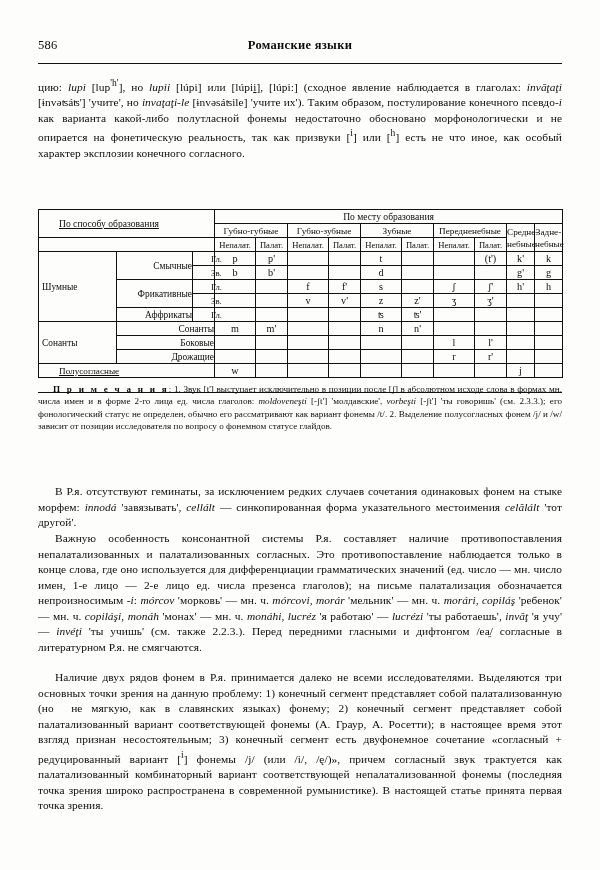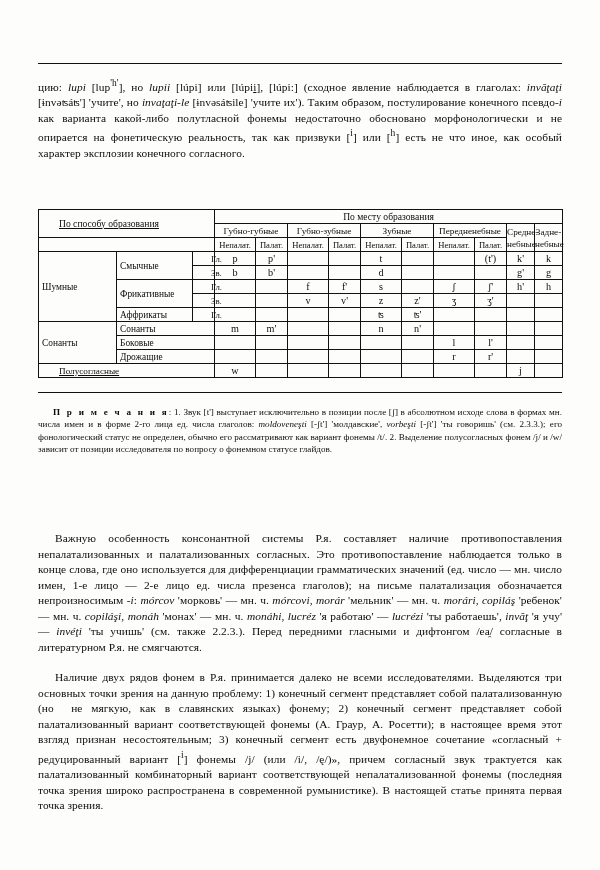--- a/index.html
+++ b/index.html
@@ -127,21 +127,21 @@
   }
   table.cons td.tiny {
     font-size: 8.6px;
     margin-left: 44px;
   }
   table.cons td.sym {
     font-size: 10.2px;
     font-family: "Liberation Serif", "DejaVu Serif", serif;
   }
   table.cons td.rowlab {
-    text-align: left;
+    text-align: right;
     padding-left: 3px;
     font-size: 9.4px;
   }
   table.cons td.grouplab {
     text-align: left;
     padding-left: 3px;
     font-size: 9.4px;
   }
   table.cons td.vz {
     font-size: 8.8px;
@@ -172,20 +172,24 @@
     width: 524px;
     height: 0;
     border-top: 0.9px solid #111;
   }
 </style>
 </head>
 <body>
 
 <div class="page">
 
+  <div class="running-head">
+    <div class="folio">586</div>
+    <div class="head-title">Романские языки</div>
+  </div>
   <div class="head-rule"></div>
 
   <div class="tblock" id="para1" style="top:76px;">
     <p class="noindent">цию: <i>lupi</i> [lup<sup>'h'</sup>], но <i>lupii</i> [lúpi] или [lúpi<span style="text-decoration:underline">i</span>], [lúpi:] (сходное явление наблюдается в глаголах: <i>invăţaţi</i> [ɨnvəʦáʦ'] 'учите', но <i>invaţaţi-le</i> [ɨnvəsáʦile] 'учите их'). Таким образом, постулирование конечного псевдо-<i>i</i> как варианта какой-либо полутласной фонемы недостаточно обосновано морфонологически и не опирается на фонетическую реальность, так как призвуки [<sup>i</sup>] или [<sup>h</sup>] есть не что иное, как особый характер эксплозии конечного согласного.</p>
   </div>
 
 
   <div class="tbl-wrap">
     <table class="cons">
       <colgroup>
@@ -360,24 +364,27 @@
           <td class="sym"></td>
           <td class="sym"></td>
           <td class="sym">j</td>
           <td class="sym"></td>
         </tr>
       </tbody>
     </table>
   </div>
 
   <div class="note-rule-top" style="top:392px;"></div>
-  <div class="note" style="top:406px;">
+  <div class="note" style="top:383px;">
     <p><span class="lead-caps">П р и м е ч а н и я</span><span>: 1. Звук [t'] выступает исключительно в позиции после [ʃ] в абсолютном исходе слова в формах мн. числа имен и в форме 2-го лица ед. числа глаголов: <i>moldoveneşti</i> [-ʃt'] 'молдавские', <i>vorbeşti</i> [-ʃt'] 'ты говоришь' (см. 2.3.3.); его фонологический статус не определен, обычно его рассматривают как вариант фонемы /t/. 2. Выделение полусогласных фонем /j/ и /w/ зависит от позиции исследователя по вопросу о фонемном статусе глайдов.</span></p>
   </div>
 
+  <div class="tblock" style="top:484px;">
+    <p>В Р.я. отсутствуют геминаты, за исключением редких случаев сочетания одинаковых фонем на стыке морфем: <i>innodá</i> 'завязывать', <i>cellált</i> — синкопированная форма указательного местоимения <i>celălált</i> 'тот другой'.</p>
+  </div>
   <div class="tblock" style="top:531px;">
     <p>Важную особенность консонантной системы Р.я. составляет наличие противопоставления непалатализованных и палатализованных согласных. Это противопоставление наблюдается только в конце слова, где оно используется для дифференциации грамматических значений (ед. число — мн. число имен, 1-е лицо — 2-е лицо ед. числа презенса глаголов); на письме палатализация обозначается непроизносимым <i>-i</i>: <i>mórcov</i> 'морковь' — мн. ч. <i>mórcovi</i>, <i>morár</i> 'мельник' — мн. ч. <i>morári</i>, <i>copiláş</i> 'ребенок' — мн. ч. <i>copiláşi</i>, <i>monáh</i> 'монах' — мн. ч. <i>monáhi</i>, <i>lucréz</i> 'я работаю' — <i>lucrézi</i> 'ты работаешь', <i>invăţ</i> 'я учу' — <i>invéţi</i> 'ты учишь' (см. также 2.2.3.). Перед передними гласными и дифтонгом /ea̯/ согласные в литературном Р.я. не смягчаются.</p>
   </div>
   <div class="tblock" style="top:670px;">
     <p>Наличие двух рядов фонем в Р.я. принимается далеко не всеми исследователями. Выделяются три основных точки зрения на данную проблему: 1) конечный сегмент представляет собой палатализованную (но&nbsp; не мягкую, как в славянских языках) фонему; 2) конечный сегмент представляет собой палатализованный вариант соответствующей фонемы (А. Граур, А. Росетти); в настоящее время этот взгляд признан несостоятельным; 3) конечный сегмент есть двуфонемное сочетание «согласный + редуцированный вариант [<sup>i</sup>] фонемы /j/ (или /i/, /ę/)», причем согласный звук трактуется как палатализованный комбинаторный вариант соответствующей непалатализованной фонемы (последняя точка зрения широко распространена в современной румынистике). В настоящей статье принята первая точка зрения.</p>
   </div>
 
 </div>
 
 </body></html>

